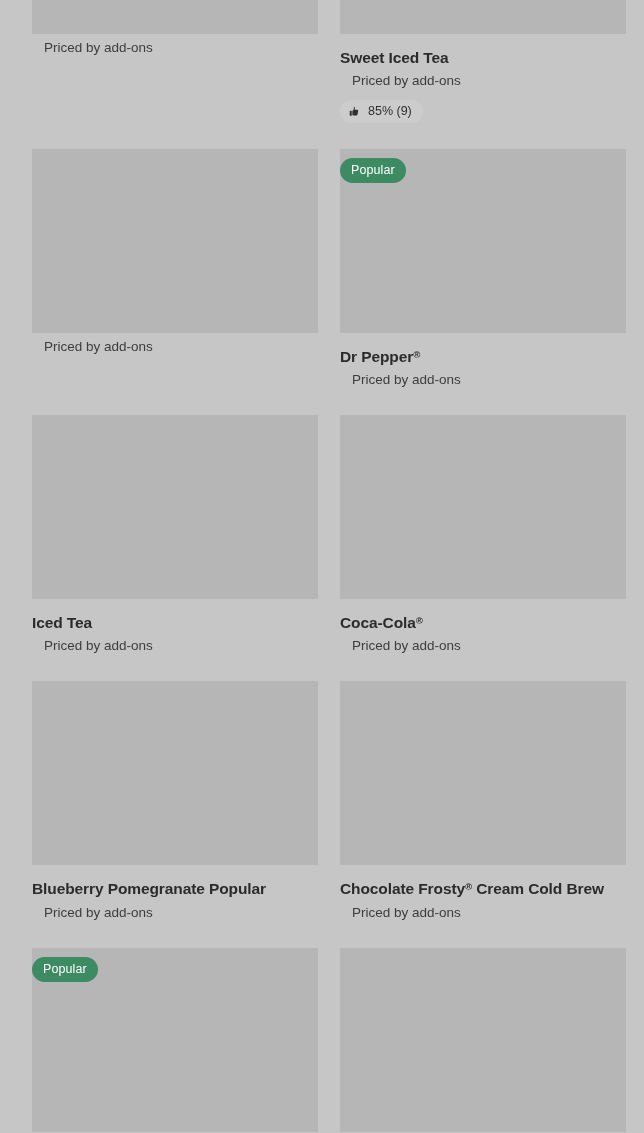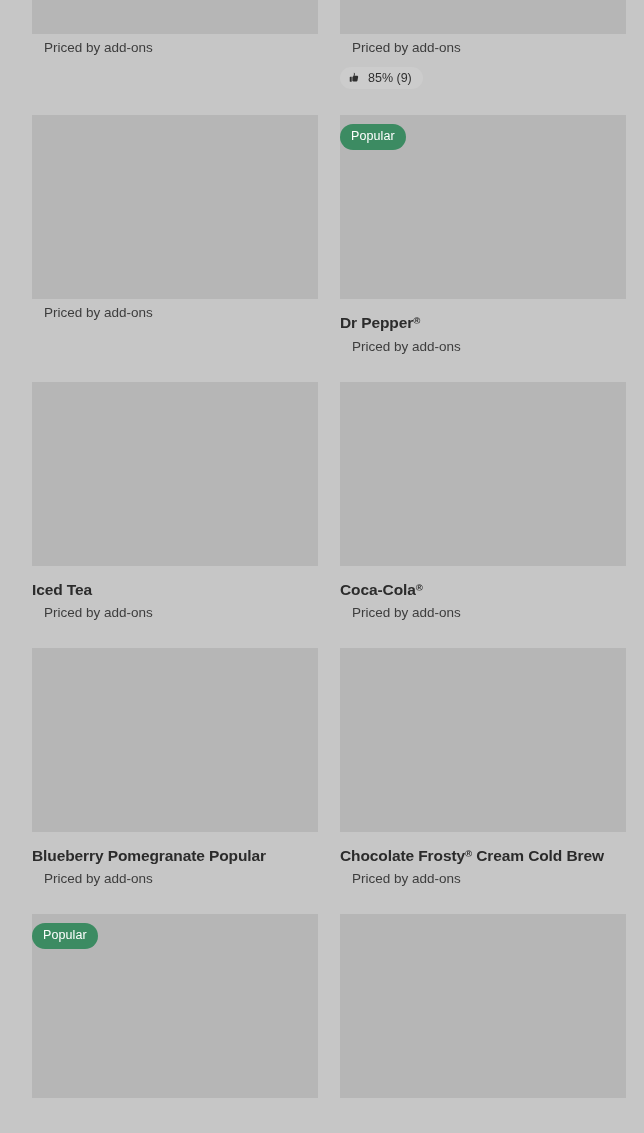--- a/index.html
+++ b/index.html
@@ -101,21 +101,21 @@
 
 <div id="menu-grid">
     <div class="menu-card">
       <div class="card-image-wrap">
         <div class="card-image"></div>
       </div>
       <div class="card-price">Priced by add-ons</div>
     </div>
     <div class="menu-card"><div class="card-image-wrap">
         <div class="card-image"></div>
-      </div><div class="card-price">Priced by add-ons</div><div class="rating-badge">
+      </div><div class="card-title">Sweet Iced Tea</div><div class="card-price">Priced by add-ons</div><div class="rating-badge">
         <span class="thumb-icon">
           <svg viewBox="0 0 16 16" width="12" height="12" aria-hidden="true">
             <path fill="currentColor" d="M6.3 1.2c.6-.2 1.2.1 1.4.7l.1.5c.1.9-.1 1.8-.5 2.6h3.4c1 0 1.7.9 1.5 1.8l-.9 4.4c-.2.8-.9 1.4-1.7 1.4H5.9c-.5 0-1-.2-1.4-.5V6.6c.9-.5 1.6-1.4 1.8-2.4l.2-1c.1-.5-.1-1 .1-1.3l-.3-.7zM3.6 6.2H1.9c-.5 0-.9.4-.9.9v5.1c0 .5.4.9.9.9h1.7V6.2z"></path>
           </svg>
         </span>
         <span class="rating-text">85% (9)</span>
       </div></div>
     <div class="menu-card">
       <div class="card-image-wrap">
         <div class="card-image"></div>

